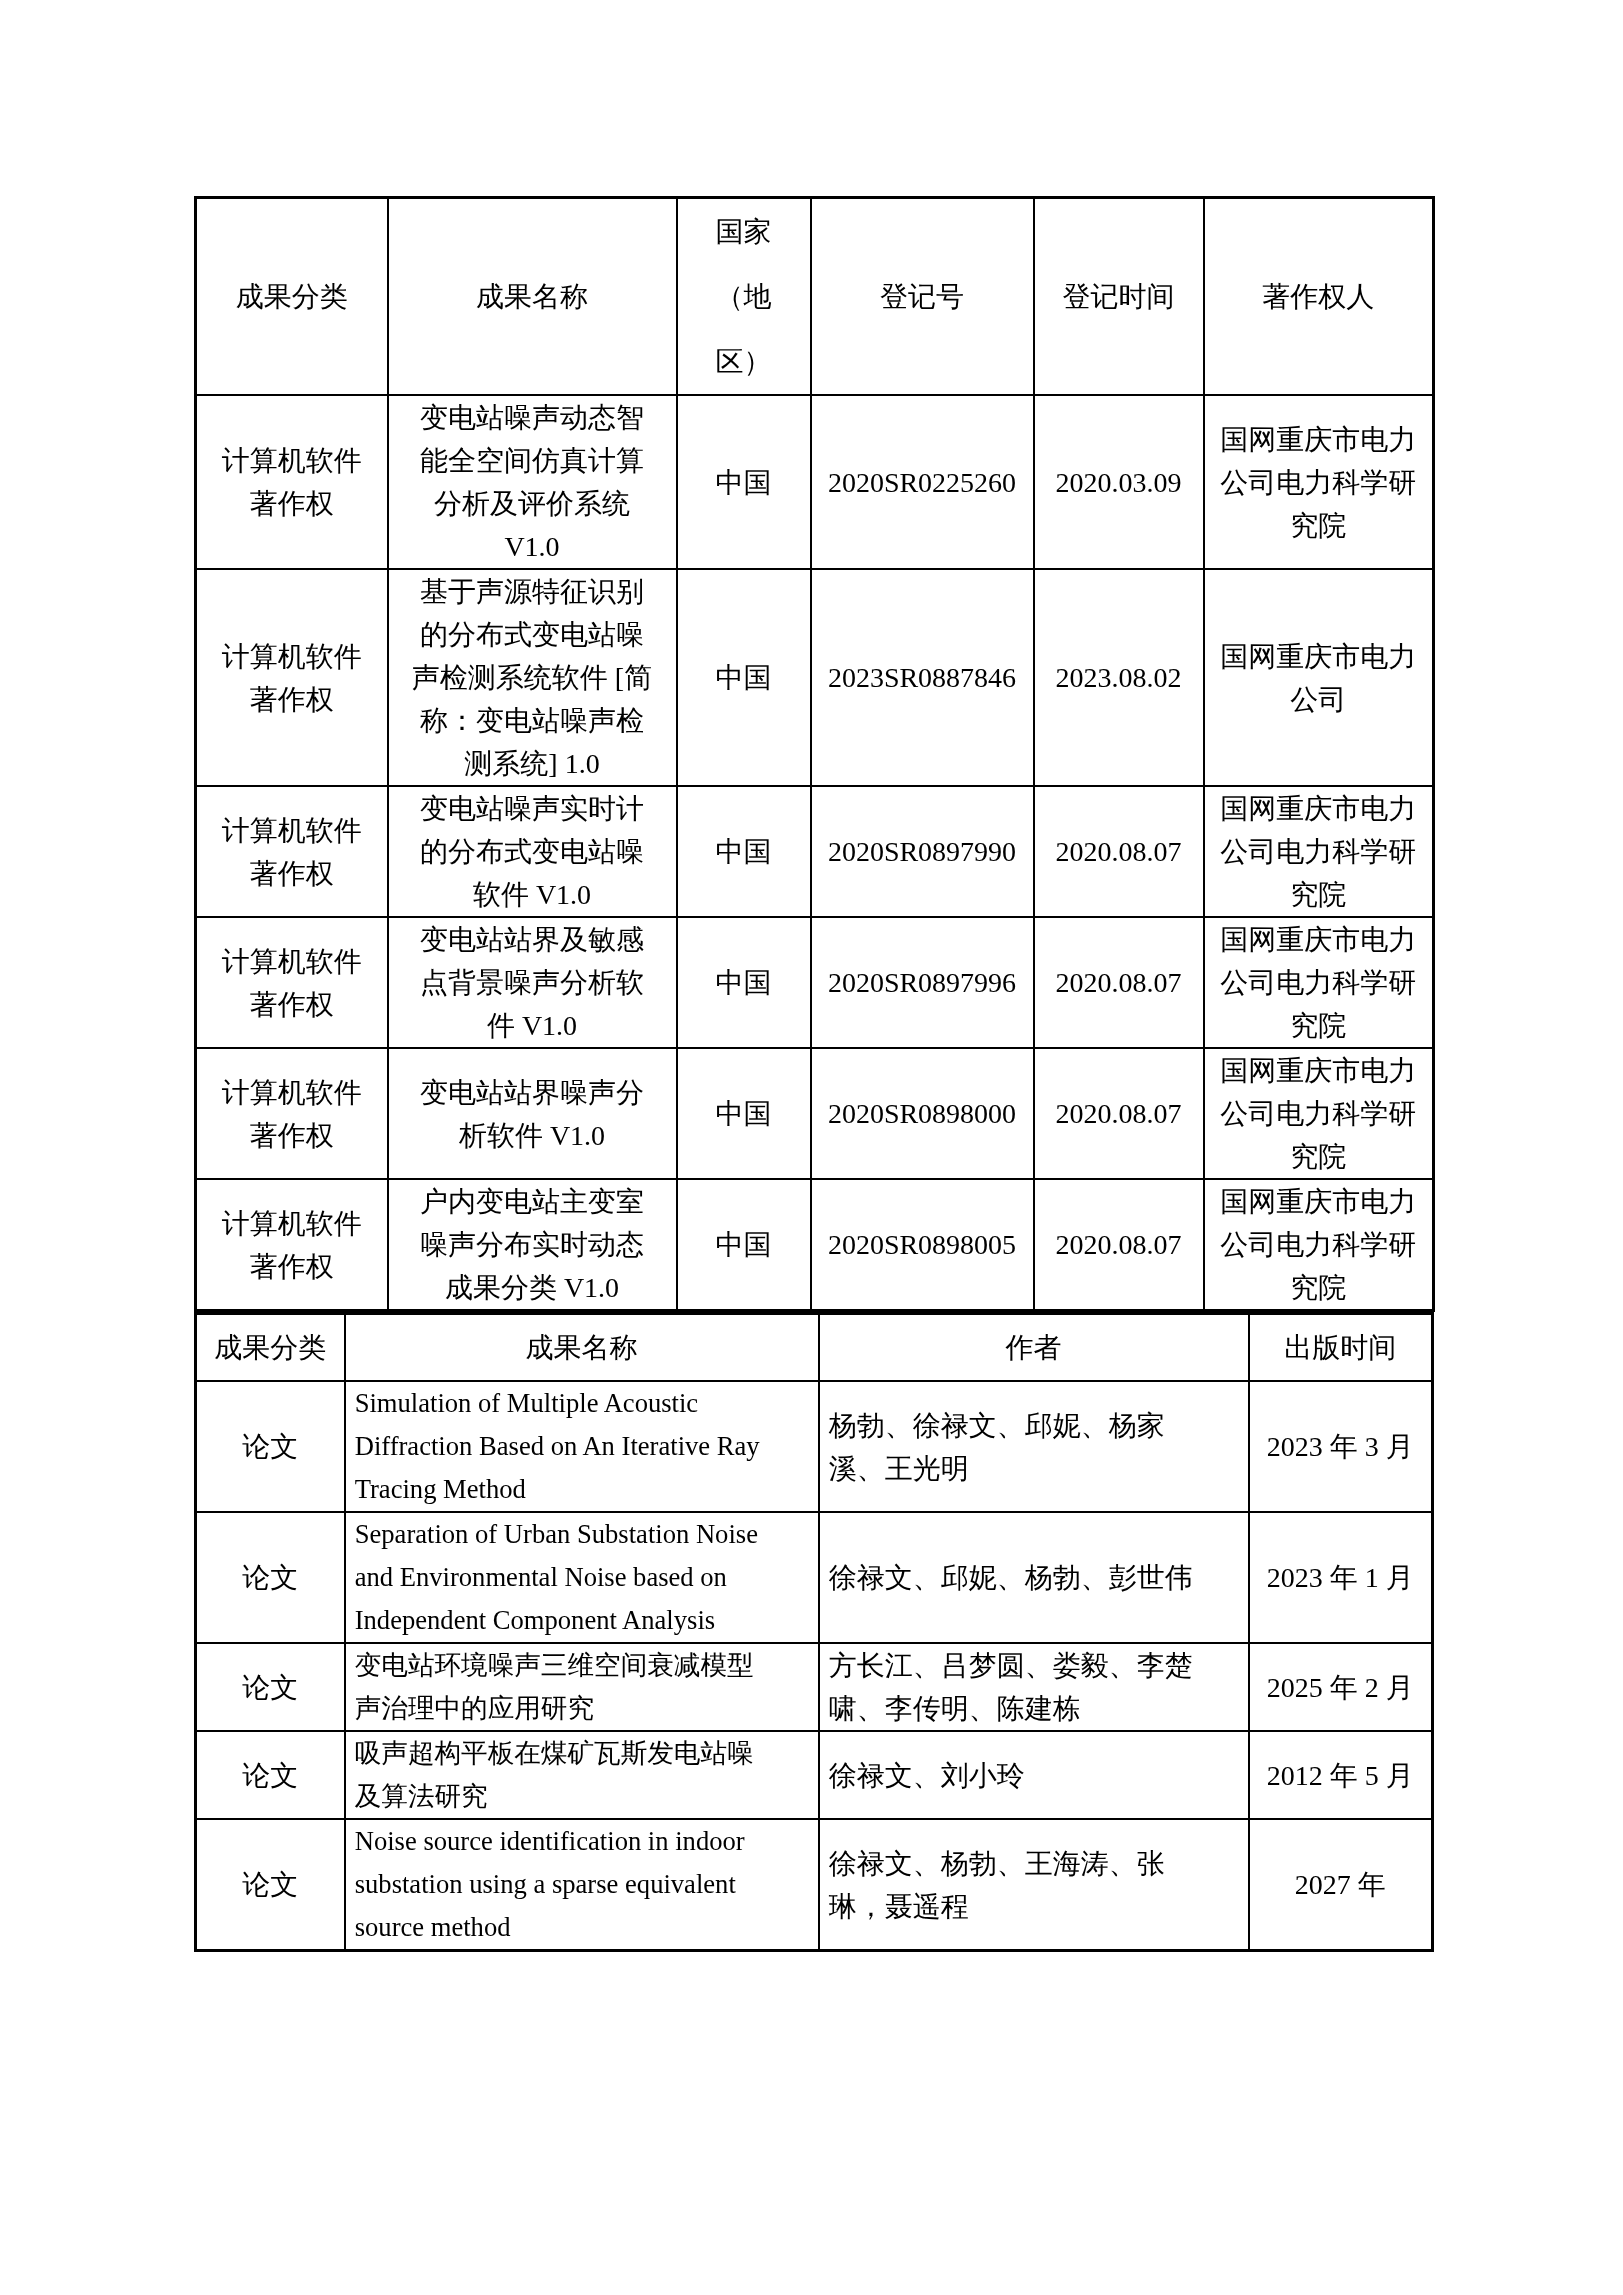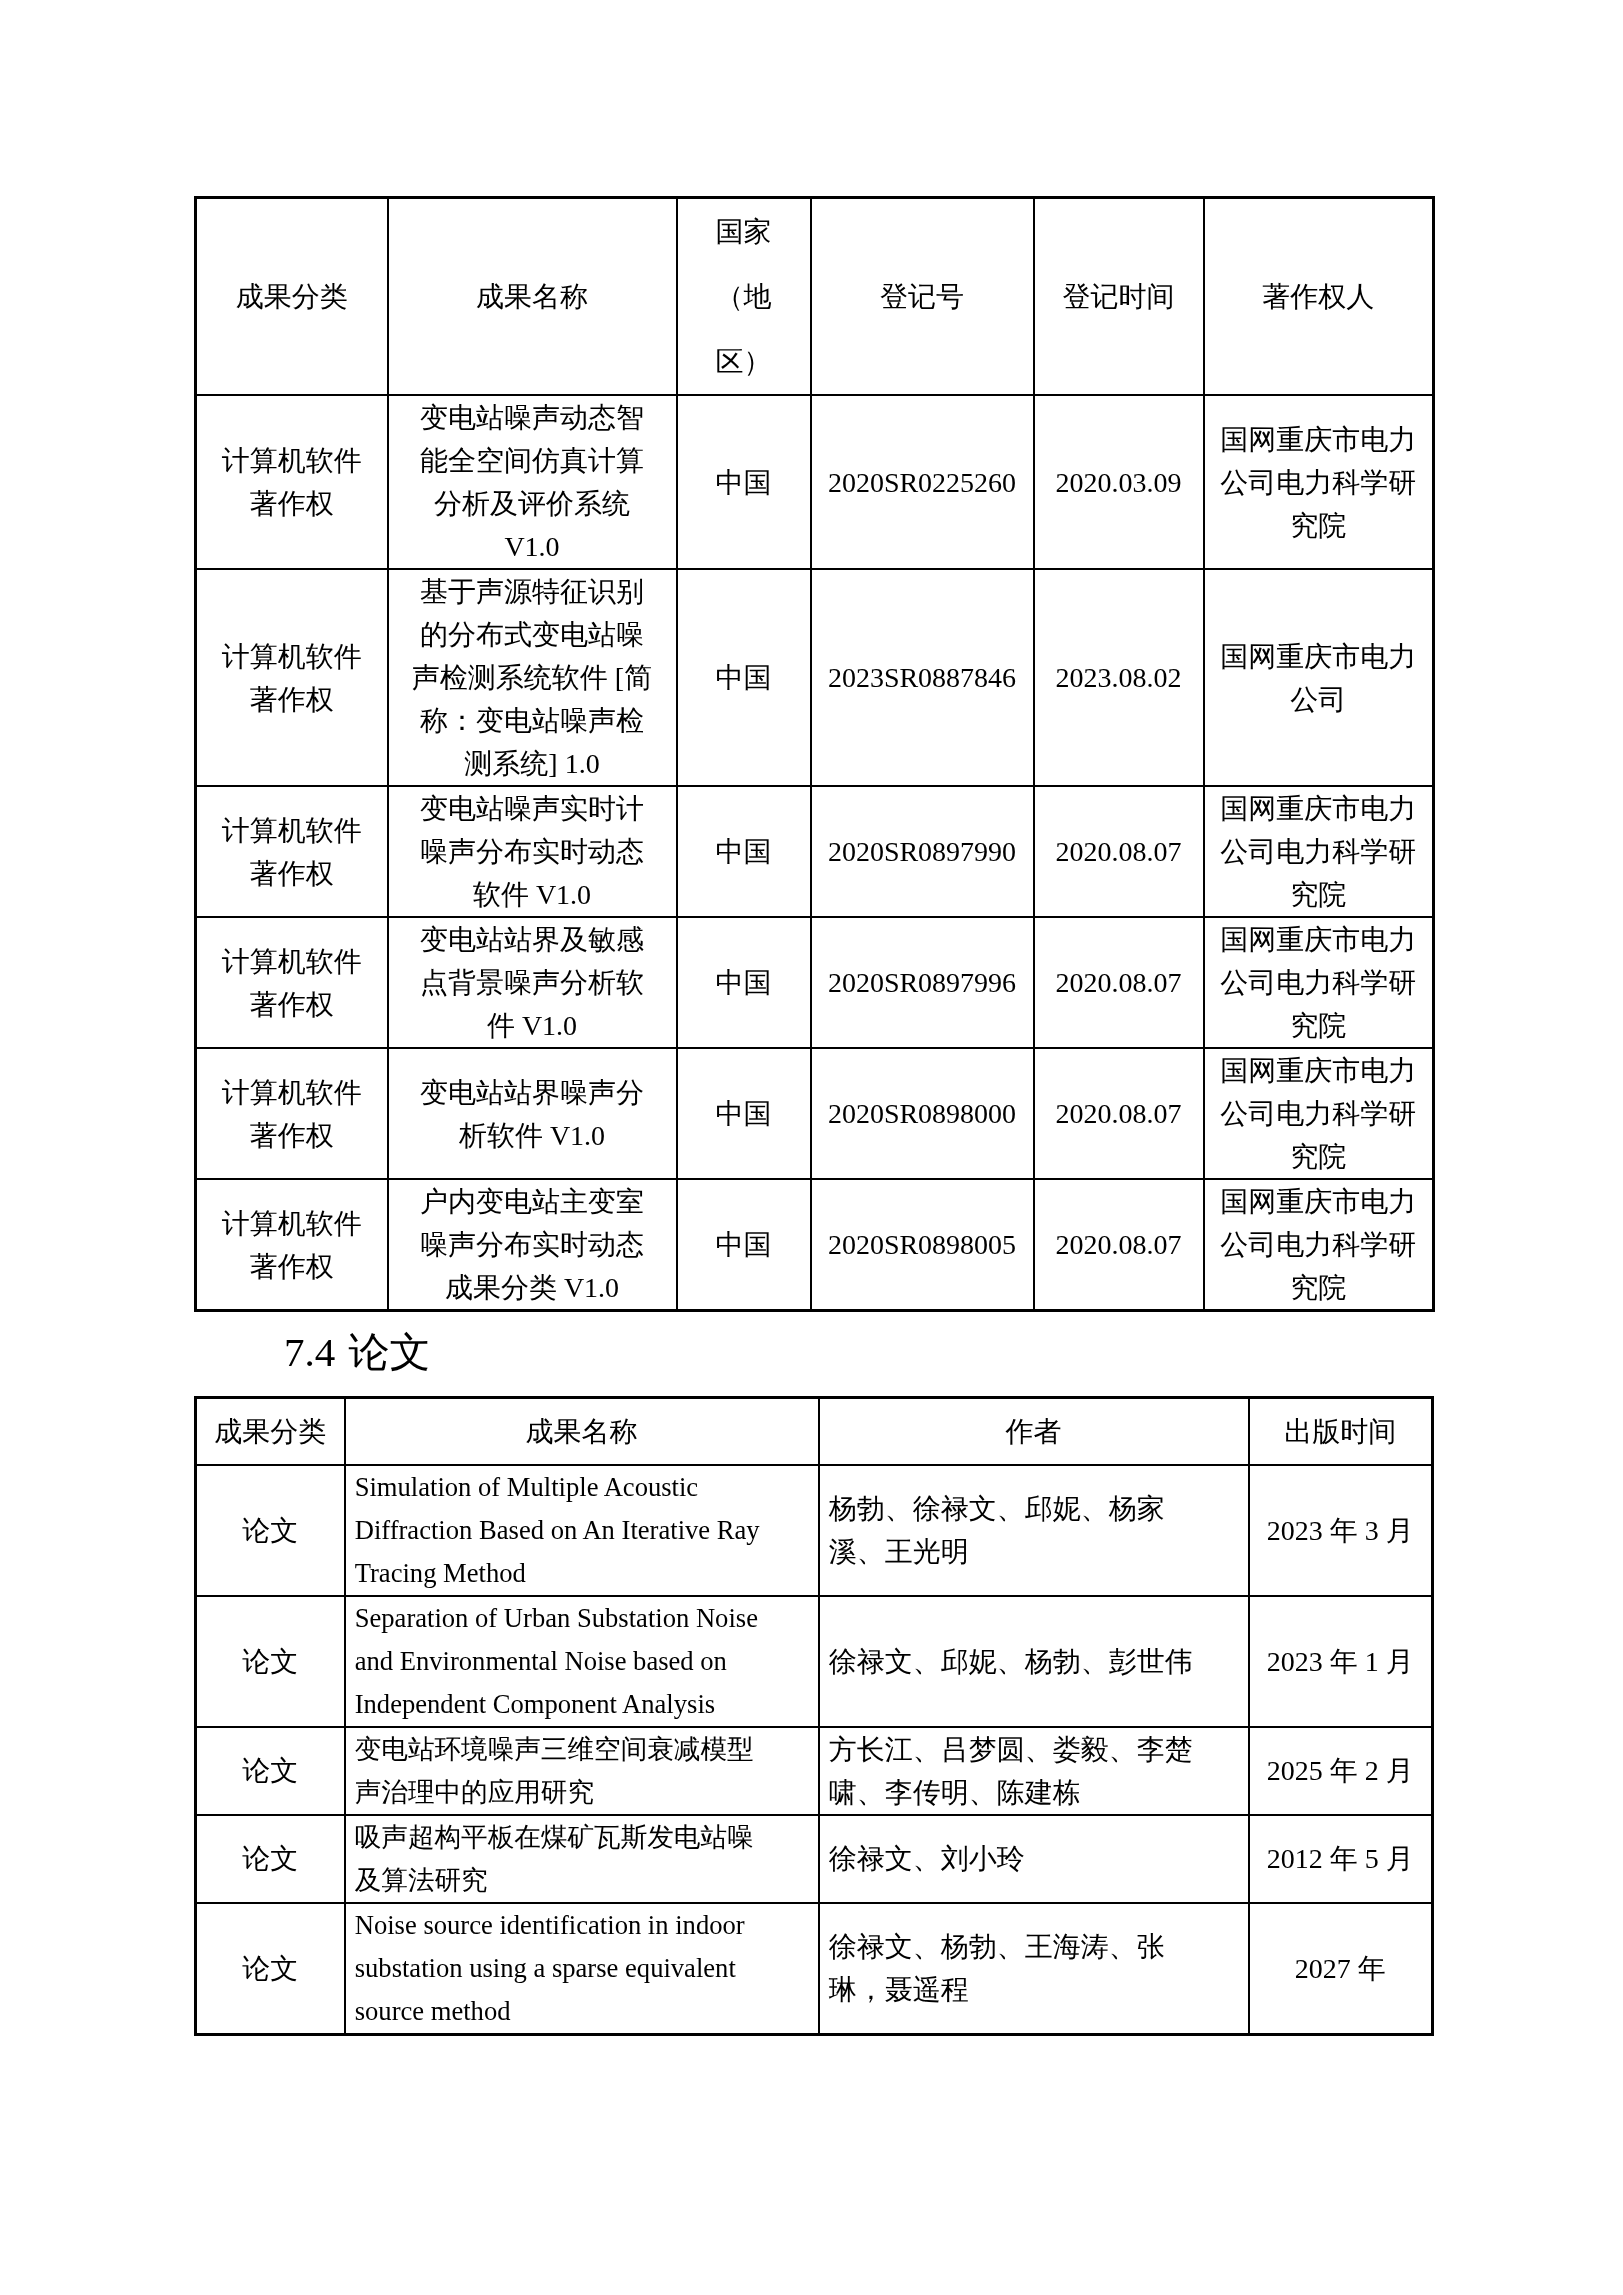--- a/index.html
+++ b/index.html
@@ -127,21 +127,21 @@
           <td class="c-country">中国</td>
           <td class="c-reg_no">2023SR0887846</td>
           <td class="c-reg_date">2023.08.02</td>
           <td class="c-holder">国网重庆市电力
 公司</td>
         </tr>
         <tr>
           <td class="c-category">计算机软件
 著作权</td>
           <td class="c-name">变电站噪声实时计
-噪声分布实时动态
+的分布式变电站噪
 软件 V1.0</td>
           <td class="c-country">中国</td>
           <td class="c-reg_no">2020SR0897990</td>
           <td class="c-reg_date">2020.08.07</td>
           <td class="c-holder">国网重庆市电力
 公司电力科学研
 究院</td>
         </tr>
         <tr>
           <td class="c-category">计算机软件
@@ -177,21 +177,20 @@
           <td class="c-country">中国</td>
           <td class="c-reg_no">2020SR0898005</td>
           <td class="c-reg_date">2020.08.07</td>
           <td class="c-holder">国网重庆市电力
 公司电力科学研
 究院</td>
         </tr>
       </tbody>
   </table>
 
-  <h2 class="heading"><span class="hnum">7.4</span><span class="htitle">论文</span></h2>
 
   <table class="tbl tbl2">
     <colgroup>
       <col class="t2c1">
         <col class="t2c2">
         <col class="t2c3">
         <col class="t2c4">
     </colgroup>
     <thead>
       <tr>

